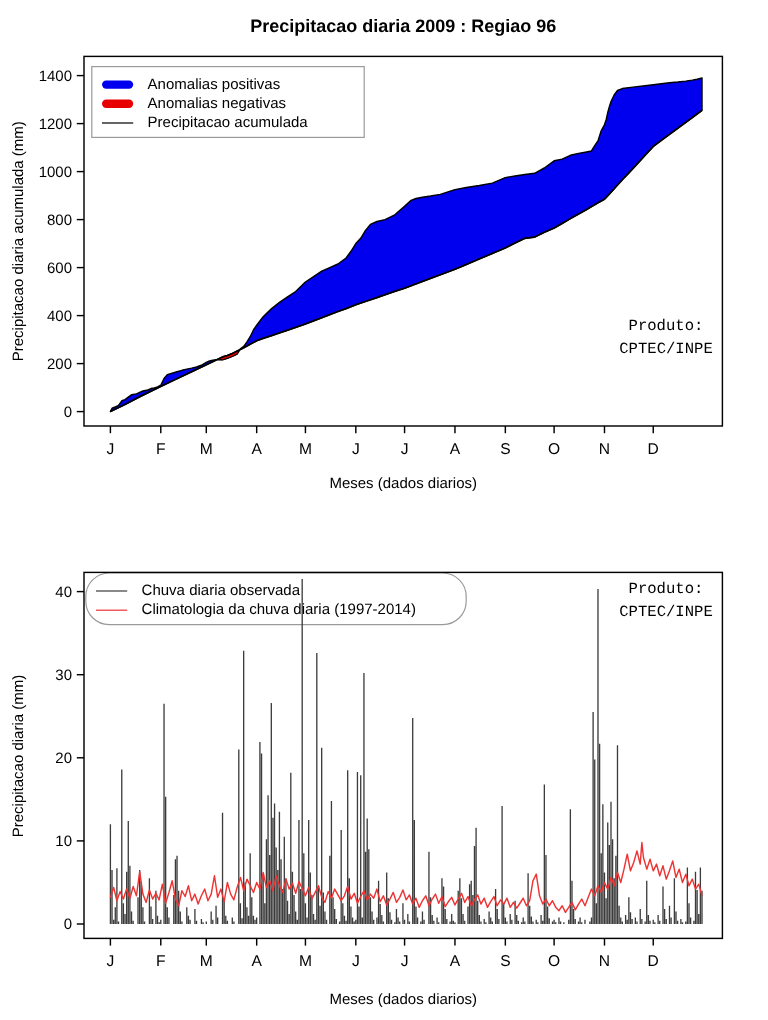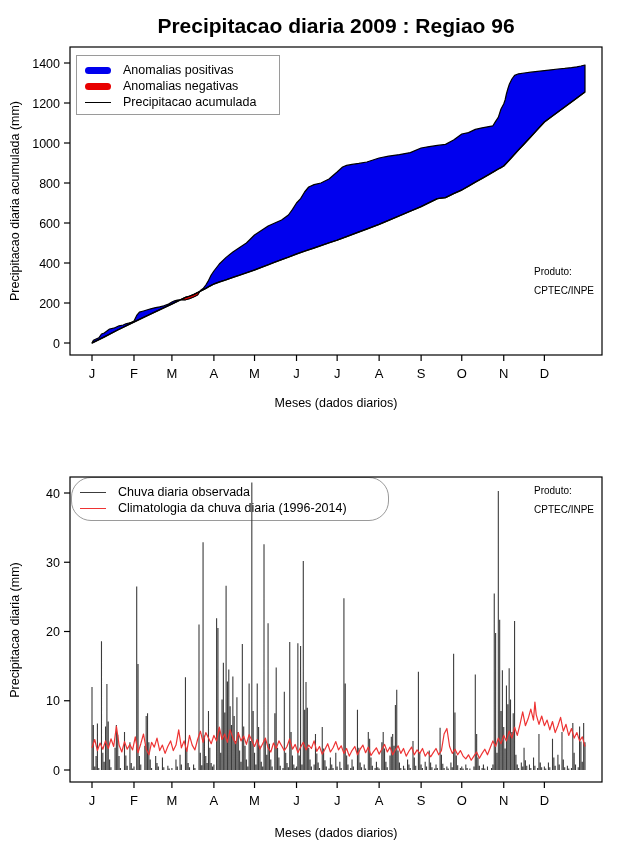--- a/index.html
+++ b/index.html
@@ -1,45 +1,45 @@
 <!DOCTYPE html>
 <html><head>
 <meta charset="utf-8">
 <style>
   html,body{margin:0;padding:0;background:#ffffff;}
   #stage{position:relative;width:640px;height:850px;background:#ffffff;overflow:hidden;
          font-family:"Liberation Sans","DejaVu Sans",sans-serif;color:#000;}
   #plot-svg{position:absolute;left:0;top:0;z-index:5;}
   .abs{position:absolute;}
-  .chart-title{font-size:21px;font-weight:bold;white-space:nowrap;transform:translateX(-50%);z-index:3;}
+  .chart-title{font-size:15px;font-weight:bold;white-space:nowrap;transform:translateX(-50%);z-index:3;}
   .axis-label{font-size:12.5px;white-space:nowrap;z-index:3;}
   .x-label{transform:translateX(-50%);text-align:right;}
   .y-label{transform:rotate(-90deg) translateX(-50%);transform-origin:left top;}
-  .note{font-size:10px;text-align:left;line-height:19px;z-index:8;white-space:nowrap;}
+  .note{font-size:13px;text-align:center;line-height:19px;z-index:8;white-space:nowrap;font-family:Liberation Mono, monospace;}
   .legend{background:#ffffff;border:1px solid #9a9a9a;box-sizing:border-box;padding:6px 10px 4px 8px;}
   .legend-top{z-index:8;}
   .legend-bottom{z-index:2;border-radius:20px;}
   .legend-row{display:flex;align-items:center;height:16px;white-space:nowrap;}
   .legend-row .sw{display:inline-block;width:26px;margin-right:12px;flex:0 0 26px;}
   .sw-thick{height:7px;border-radius:4px;}
   .sw-thin{height:0;border-top-width:1.4px;border-top-style:solid;}
   .legend-label{font-size:12.5px;}
 </style>
 </head>
 <body>
 
 <div id="stage">
 
   <div class="abs chart-title" style="left:336px;top:14px;">Precipitacao diaria 2009 : Regiao 96</div>
 
   <div class="abs axis-label y-label" style="left:8px;top:201px;">Precipitacao diaria acumulada (mm)</div>
 
   <div class="abs axis-label x-label" style="left:336px;top:396px;">Meses (dados diarios)</div>
 
-  <div class="abs legend legend-top" style="left:76px;top:55px;width:204px;">
+  <div class="abs legend legend-top" style="left:76px;top:55px;width:228px;">
     <div class="legend-row">
       <span class="sw sw-thick" style="background:#0000ee;"></span>
       <span class="legend-label">Anomalias positivas</span>
     </div>
     <div class="legend-row">
       <span class="sw sw-thick" style="background:#e80000;"></span>
       <span class="legend-label">Anomalias negativas</span>
     </div>
     <div class="legend-row">
       <span class="sw sw-thin" style="border-top-color:#000;"></span>
@@ -56,21 +56,21 @@
 
   <div class="abs axis-label x-label" style="left:336px;top:826px;">Meses (dados diarios)</div>
 
   <div class="abs legend legend-bottom" style="left:71px;top:477px;width:318px;">
     <div class="legend-row">
       <span class="sw sw-thin" style="border-top-color:#3c3c3c;"></span>
       <span class="legend-label">Chuva diaria observada</span>
     </div>
     <div class="legend-row">
       <span class="sw sw-thin" style="border-top-color:#ee3333;"></span>
-      <span class="legend-label">Climatologia da chuva diaria (1996-2014)</span>
+      <span class="legend-label">Climatologia da chuva diaria (1997-2014)</span>
     </div>
   </div>
 
   <div class="abs note" style="right:46px;top:481px;">
     <div>Produto:</div>
     <div>CPTEC/INPE</div>
   </div>
 
   <svg id="plot-svg" width="640" height="850" viewBox="0 0 640 850">
       <path d="M92.0 343.0 L93.4 340.2 L96.1 339.0 L98.8 337.8 L101.5 334.0 L104.2 333.0 L106.9 331.0 L109.6 329.0 L113.7 328.2 L116.4 327.0 L119.1 325.8 L123.2 325.0 L125.9 323.8 L128.6 323.2 L131.3 322.4 L134.0 321.0 L136.7 315.4 L139.4 312.2 L143.5 311.0 L147.5 309.8 L151.6 308.6 L155.7 307.6 L159.7 306.8 L163.8 305.8 L167.8 304.4 L171.9 302.0 L174.6 300.8 L177.3 300.2 L181.4 299.6 L185.5 299.8 L189.5 298.6 L193.6 297.0 L197.6 295.0 L200.4 290.6 L203.1 288.6 L205.8 285.0 L208.5 280.6 L211.2 275.0 L213.9 271.0 L219.3 264.0 L226.1 257.4 L232.9 252.0 L239.6 247.4 L246.4 243.0 L254.5 235.0 L261.3 230.6 L268.1 226.0 L274.8 223.0 L281.6 220.0 L288.4 215.0 L292.5 209.4 L296.5 203.0 L300.6 198.6 L304.6 192.0 L308.7 187.0 L314.1 184.6 L320.9 183.0 L329.0 179.0 L337.1 172.0 L342.6 167.0 L346.6 165.4 L352.0 164.4 L358.8 163.4 L366.9 162.0 L379.1 158.0 L388.6 156.2 L399.4 154.6 L410.3 152.6 L421.1 148.0 L429.2 146.6 L437.4 145.4 L445.5 144.4 L453.6 140.0 L461.8 134.0 L468.5 132.6 L475.3 129.4 L482.1 127.8 L488.8 126.6 L492.9 125.8 L495.6 121.4 L498.3 117.4 L501.0 109.0 L503.7 104.0 L505.1 100.0 L506.4 94.0 L507.8 89.0 L509.2 84.6 L511.9 79.0 L514.6 75.4 L518.6 73.8 L524.1 73.0 L530.8 72.2 L537.6 71.4 L544.4 70.6 L551.1 69.8 L557.9 69.0 L564.7 68.4 L571.5 67.6 L576.9 66.8 L580.9 66.0 L585.0 65.0 L585.0 92.0 L580.9 95.0 L576.9 98.0 L571.5 102.0 L564.7 107.0 L557.9 112.0 L551.1 117.0 L544.4 122.0 L537.6 129.4 L530.8 136.8 L524.1 144.0 L518.6 149.8 L514.6 154.2 L511.9 157.2 L509.2 160.2 L506.4 163.2 L503.7 166.0 L501.0 167.6 L498.3 169.0 L495.6 170.6 L492.9 172.2 L488.8 174.6 L482.1 178.4 L475.3 182.2 L468.5 186.2 L461.8 190.0 L453.6 193.6 L445.5 197.6 L437.4 198.6 L429.2 202.6 L421.1 206.6 L410.3 211.2 L399.4 215.8 L388.6 220.4 L379.1 224.4 L366.9 229.0 L358.8 232.0 L346.6 236.6 L337.1 240.2 L329.0 242.8 L320.9 245.6 L314.1 248.0 L304.6 251.2 L296.5 254.0 L288.4 257.2 L281.6 259.6 L274.8 262.2 L268.1 264.8 L261.3 267.4 L254.5 270.0 L246.4 272.8 L239.6 275.2 L232.9 277.4 L226.1 279.8 L219.3 282.0 L213.9 284.0 L211.2 285.4 L208.5 286.8 L205.8 288.4 L203.1 289.8 L200.4 291.2 L197.6 292.6 L193.6 294.6 L189.5 296.2 L185.5 297.4 L181.4 299.4 L177.3 301.4 L171.9 304.0 L158.4 310.4 L144.8 316.8 L134.0 322.0 L117.7 330.0 L104.2 337.0 L92.0 343.0 Z" fill="#0000ee" stroke="#000" stroke-width="1.2" stroke-linejoin="round"></path>

